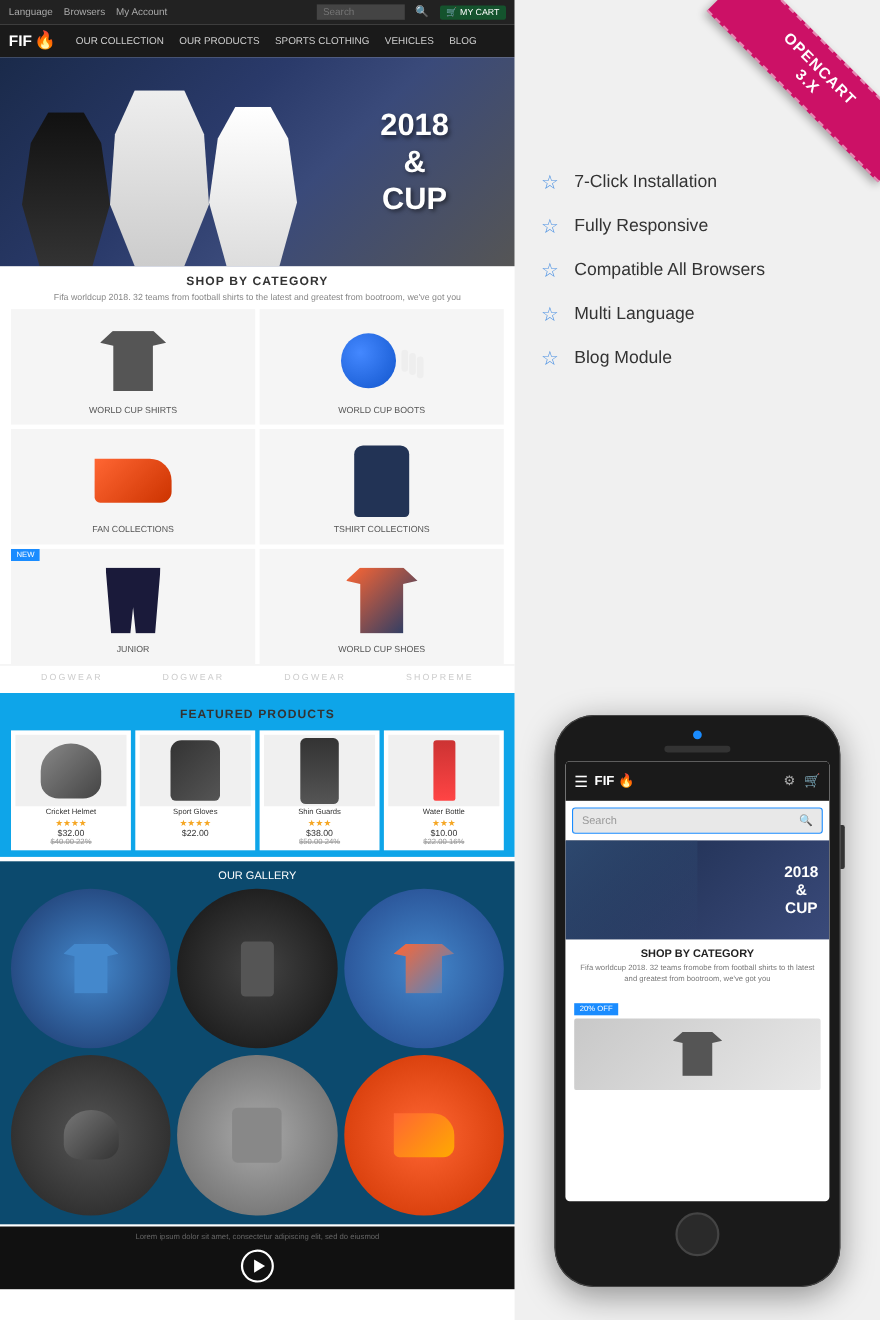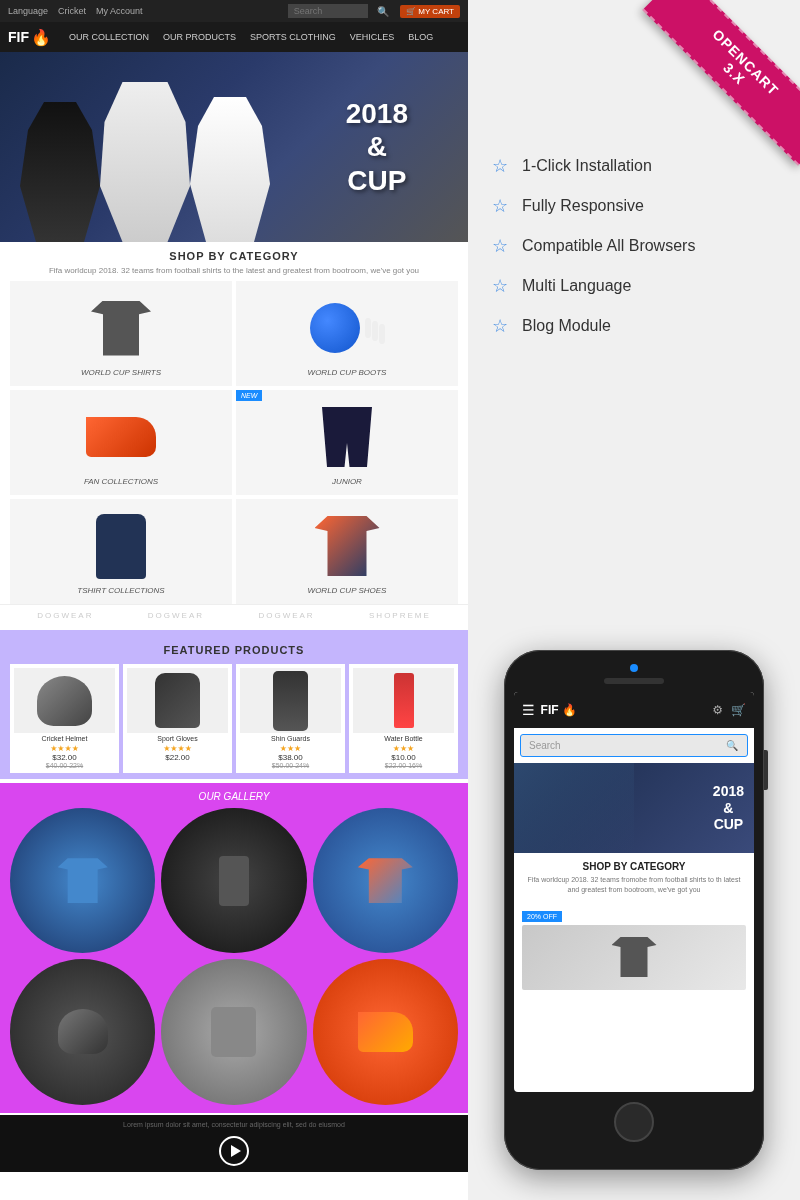--- a/index.html
+++ b/index.html
@@ -39,21 +39,21 @@
     .search-bar-top {
       margin-left: auto;
       background: #444;
       border: none;
       color: #aaa;
       font-size: 9px;
       padding: 2px 6px;
       width: 80px;
     }
     .cart-btn {
-      background: #c2410c;
+      background: #14532d;
       color: #fff;
       font-size: 8px;
       padding: 2px 6px;
       border-radius: 2px;
     }
 
     
     .nav-bar {
       background: #1a1a1a;
       height: 30px;
@@ -152,21 +152,20 @@
       color: #888;
       padding: 0 20px 6px;
     }
 
     
     .category-grid {
       display: grid;
       grid-template-columns: 1fr 1fr;
       gap: 4px;
       padding: 0 10px;
-      font-style: italic;
     }
     .category-item {
       background: #f5f5f5;
       height: 105px;
       position: relative;
       display: flex;
       flex-direction: column;
       align-items: center;
       justify-content: center;
       overflow: hidden;
@@ -231,21 +230,21 @@
     }
     .jacket-img {
       width: 65px;
       height: 60px;
       background: linear-gradient(135deg, #ff6633, #1a3a6a);
       clip-path: polygon(20% 0%, 80% 0%, 100% 20%, 80% 25%, 80% 100%, 20% 100%, 20% 25%, 0% 20%);
     }
 
     
     .featured-section {
-      background: #c4b5fd;
+      background: #0ea5e9;
       padding: 6px 10px;
       margin-top: 4px;
     }
     .product-grid {
       display: grid;
       grid-template-columns: repeat(4, 1fr);
       gap: 4px;
       margin-top: 4px;
     }
     .product-card {
@@ -275,24 +274,23 @@
       font-weight: normal;
     }
     .old-price {
       text-decoration: line-through;
       color: #999;
       font-size: 7px;
     }
 
     
     .gallery-section {
-      background: #d946ef;
+      background: #0c4a6e;
       padding: 8px 10px;
       margin-top: 4px;
-      font-style: italic;
     }
     .gallery-title {
       color: #fff;
       text-align: center;
       font-size: 10px;
       text-transform: uppercase;
       margin-bottom: 6px;
     }
     .gallery-grid {
       display: grid;
@@ -664,21 +662,21 @@
       margin-left: 3px;
     }
   </style>
 </head>
 <body>
 
 <div class="left-panel">
 
   <div class="top-bar">
     <span class="top-bar-item">Language</span>
-    <span class="top-bar-item">Cricket</span>
+    <span class="top-bar-item">Browsers</span>
     <span class="top-bar-item">My Account</span>
     <input class="search-bar-top" placeholder="Search" type="text" style="">
     <span style="font-size:10px; color:#aaa;">🔍</span>
     <span class="cart-btn">🛒 MY CART</span>
   </div>
 
   <div class="nav-bar">
     <div class="logo">
       <span>FIF</span>
       <span class="logo-fire">🔥</span>
@@ -726,32 +724,32 @@
       <div class="category-label">WORLD CUP BOOTS</div>
     </div>
 
     <div class="category-item">
       <div class="category-img">
         <div class="shoes-img"></div>
       </div>
       <div class="category-label">FAN COLLECTIONS</div>
     </div>
     <div class="category-item">
+      <div class="category-img">
+        <div class="backpack-img"></div>
+      </div>
+      <div class="category-label">TSHIRT COLLECTIONS</div>
+    </div>
+
+    <div class="category-item">
       <div class="category-badge">NEW</div>
       <div class="category-img">
         <div class="shorts-img"></div>
       </div>
       <div class="category-label">JUNIOR</div>
-    </div>
-
-    <div class="category-item">
-      <div class="category-img">
-        <div class="backpack-img"></div>
-      </div>
-      <div class="category-label">TSHIRT COLLECTIONS</div>
     </div>
     <div class="category-item">
       <div class="category-img">
         <div class="jacket-img"></div>
       </div>
       <div class="category-label">WORLD CUP SHOES</div>
     </div>
   </div>
 
   <div class="brands-row">
@@ -839,21 +837,21 @@
   <div class="ribbon-container">
     <div class="ribbon">
       <div>OPENCART</div>
       <div>3.X</div>
     </div>
   </div>
 
   <div class="features-list">
     <div class="feature-item">
       <span class="feature-icon">☆</span>
-      <span class="feature-text">1-Click Installation</span>
+      <span class="feature-text">7-Click Installation</span>
     </div>
     <div class="feature-item">
       <span class="feature-icon">☆</span>
       <span class="feature-text">Fully Responsive</span>
     </div>
     <div class="feature-item">
       <span class="feature-icon">☆</span>
       <span class="feature-text">Compatible All Browsers</span>
     </div>
     <div class="feature-item">

